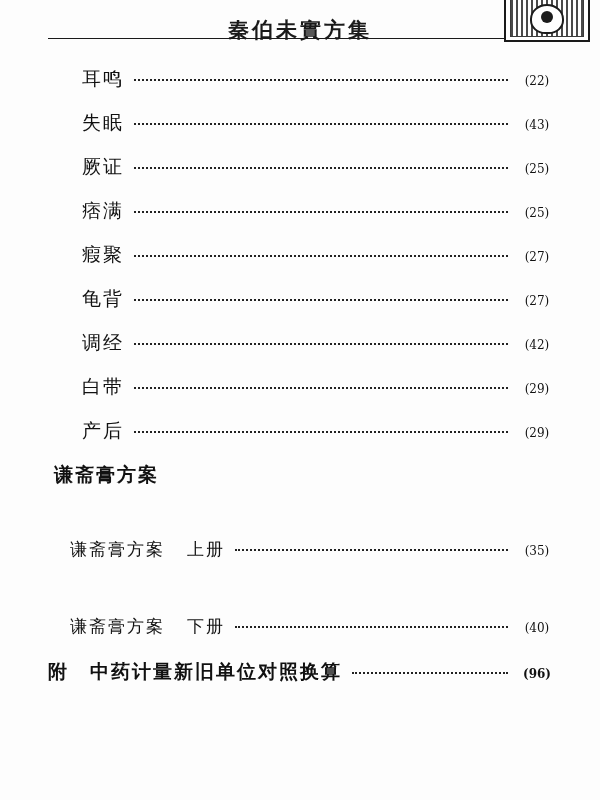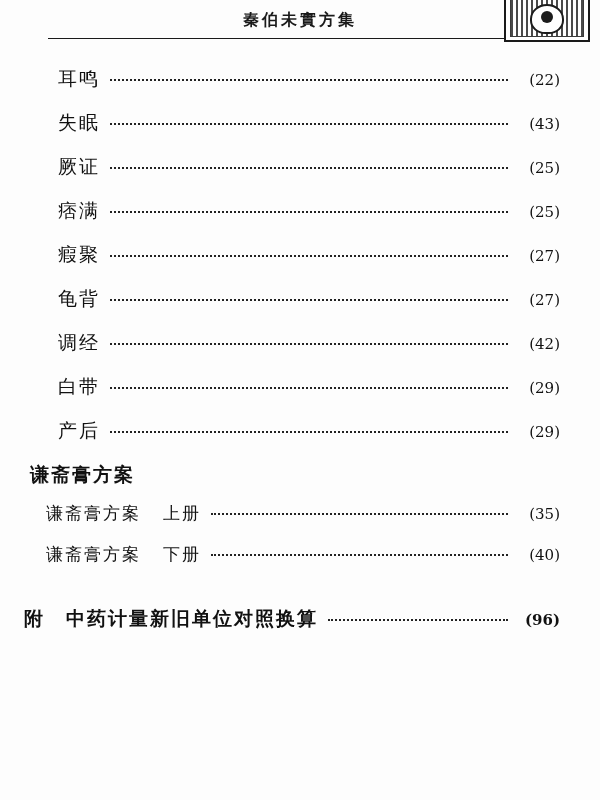--- a/index.html
+++ b/index.html
@@ -25,25 +25,25 @@
 
   
   .header {
     position: relative;
     height: 52px;
   }
   .header-title {
     position: absolute;
     left: 0;
     right: 0;
-    top: 10px;
+    top: 16px;
     text-align: center;
     font-family: "DejaVu Serif", serif;
     font-weight: bold;
-    font-size: 16px;
+    font-size: 21px;
     letter-spacing: 3px;
     color: #1a1a1a;
   }
   .header-rule {
     position: absolute;
     left: 48px;
     right: 48px;
     top: 38px;
     border-top: 1px solid #1a1a1a;
   }
@@ -89,21 +89,21 @@
     transform: translateX(-50%);
     width: 12px;
     height: 12px;
     border-radius: 50%;
     background: #1c1c1c;
   }
 
   
   .toc {
     position: relative;
-    padding: 14px 40px 0 16px;
+    padding: 14px 40px 0 40px;
   }
 
   .toc-row {
     display: flex;
     align-items: baseline;
     font-family: "DejaVu Serif", serif;
     color: #111;
     margin-bottom: 18px;
   }
   .toc-row.level1 {
@@ -117,48 +117,49 @@
   .toc-row.section {
     padding-left: 14px;
     font-size: 19px;
     font-weight: bold;
     margin-bottom: 14px;
   }
   .toc-row.appendix {
     padding-left: 8px;
     font-size: 19px;
     font-weight: bold;
-    margin-top: 40px;
+    margin-top: 21px;
   }
 
   .toc-label {
     white-space: nowrap;
     letter-spacing: 2px;
   }
   .toc-sub {
     white-space: nowrap;
     letter-spacing: 2px;
     margin-left: 22px;
+    margin-top: 36px;
   }
   .toc-leader {
     flex: 1 1 auto;
     margin: 0 6px 0 10px;
     position: relative;
     top: -4px;
     border-bottom: 2px dotted #222;
     height: 1px;
     min-width: 10px;
   }
   .toc-page {
     white-space: nowrap;
-    font-size: 15px;
+    font-size: 12px;
     font-family: "DejaVu Serif", serif;
     letter-spacing: 0px;
     min-width: 46px;
-    text-align: right;
+    text-align: center;
   }
   .no-leader .toc-leader {
     border-bottom: none;
   }
   .section .toc-page { visibility: hidden; }
 </style>
 </head>
 <body>
 
 <div class="page">

